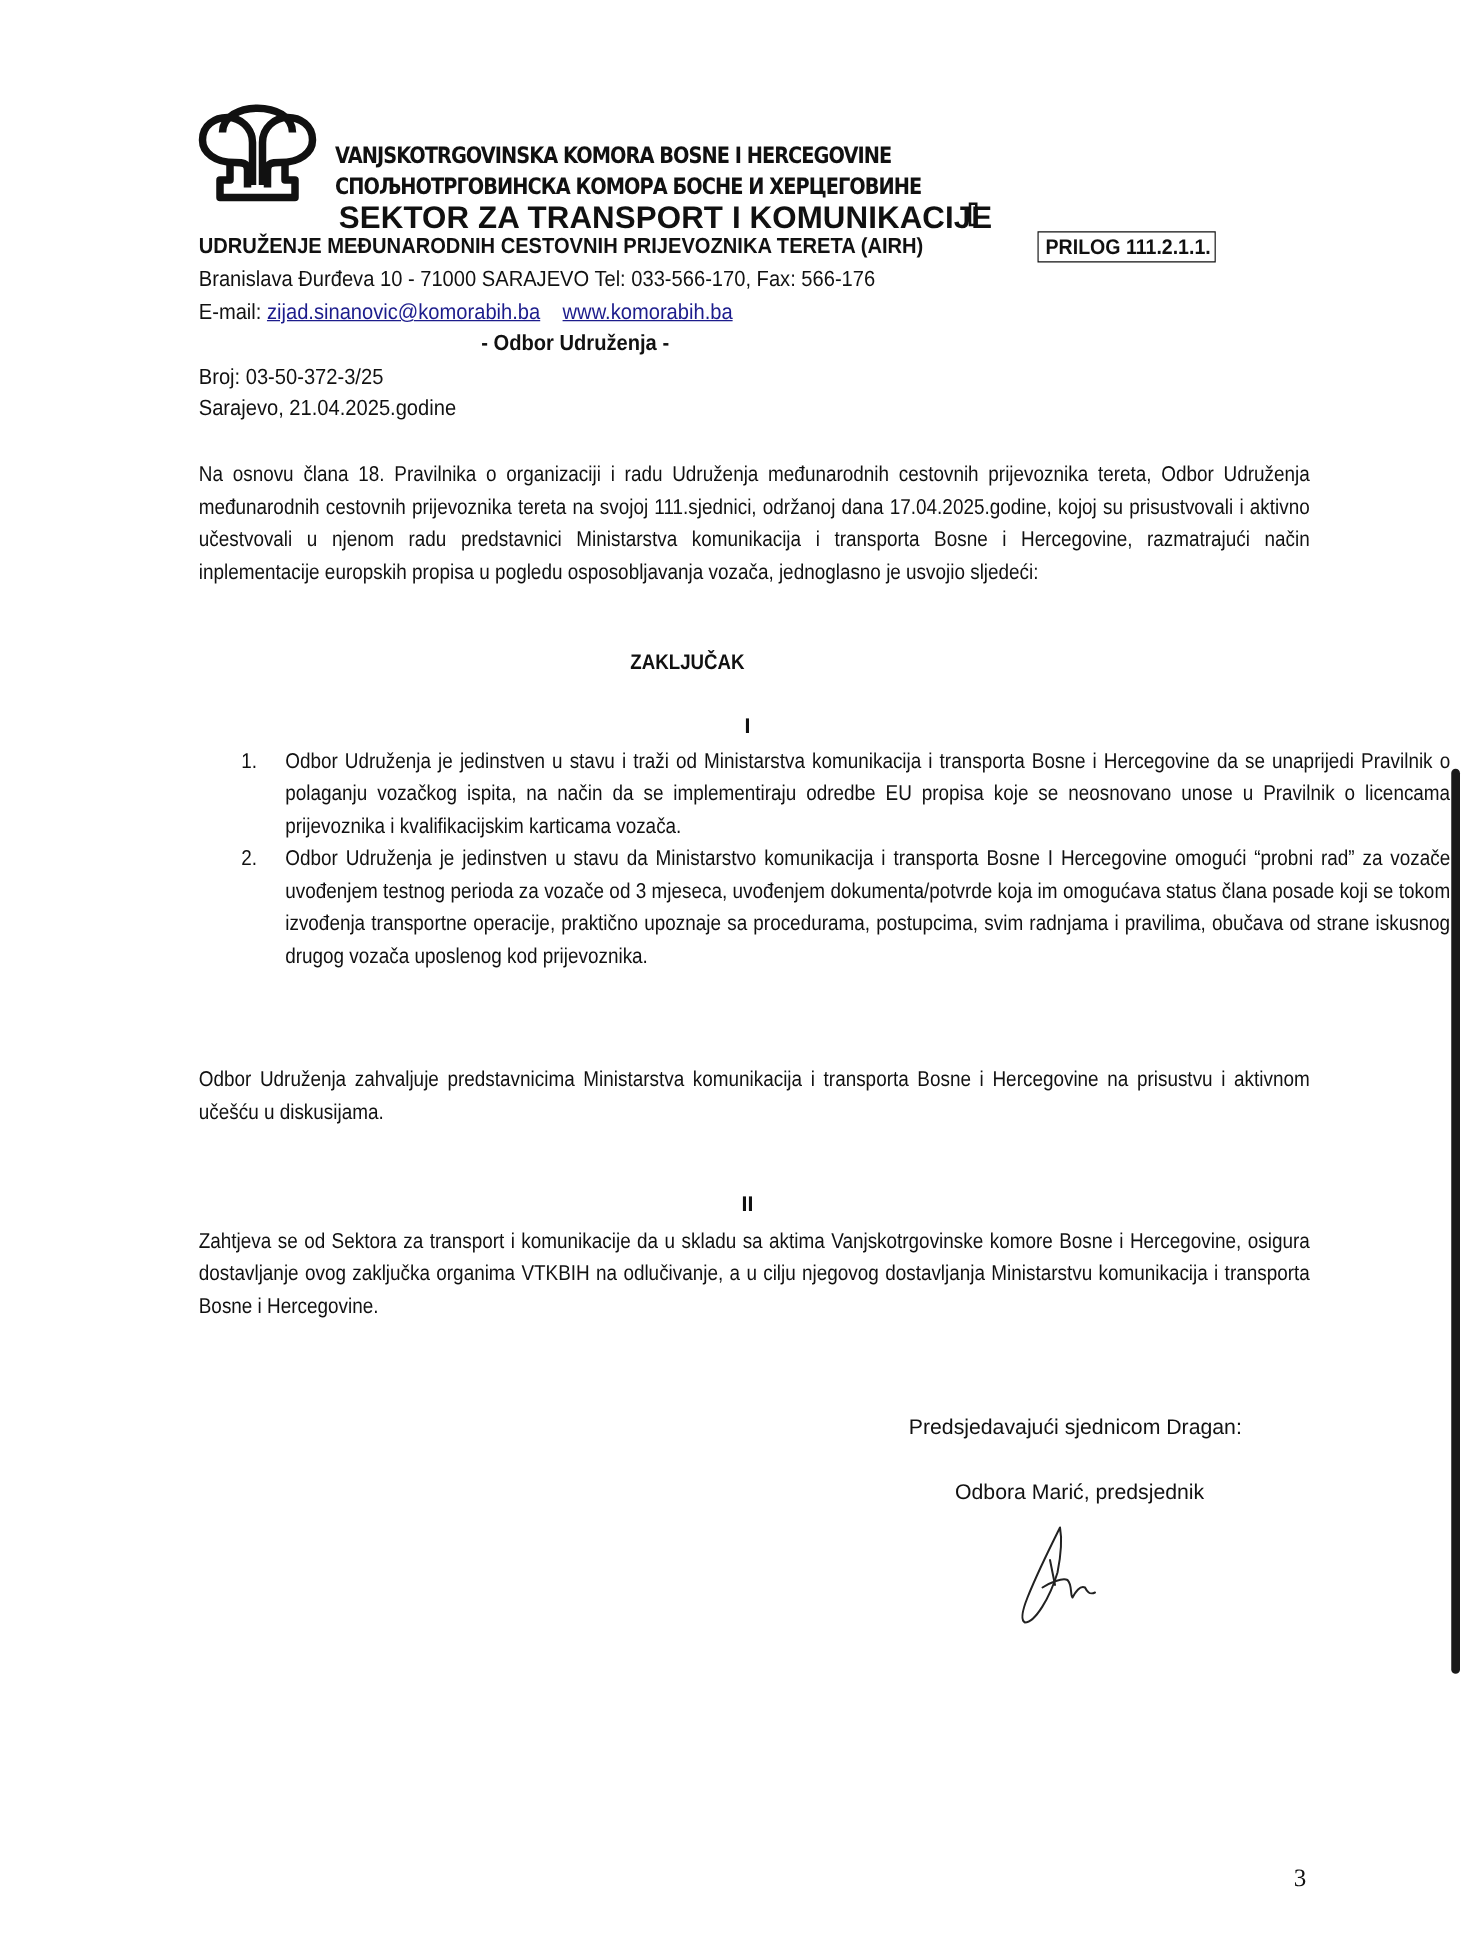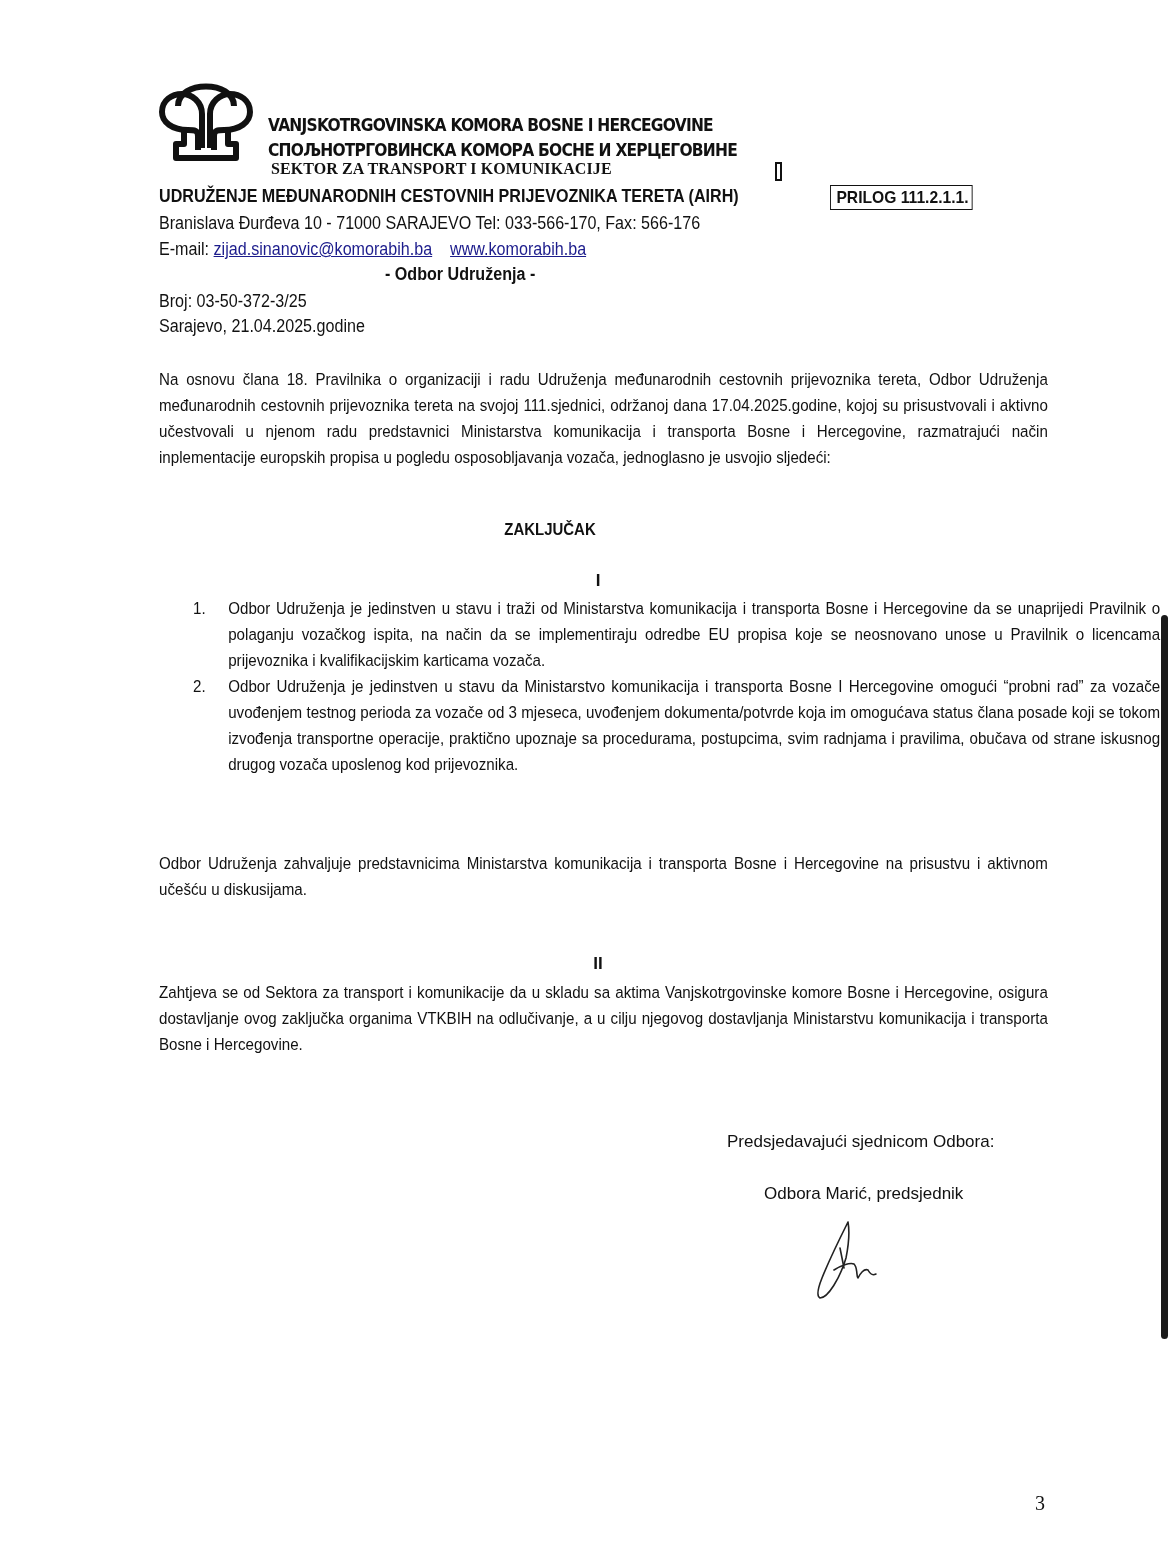--- a/index.html
+++ b/index.html
@@ -10,22 +10,22 @@
     .abs { position: absolute; }
     .logo { left: 158px; top: 74px; width: 96px; height: 88px; }
     .org-name {
       left: 268px; font-family: "DejaVu Sans", sans-serif; font-weight: bold;
       font-size: 18px; letter-spacing: -0.9px; transform: scaleX(0.86);
       transform-origin: left center; white-space: nowrap; color: #111;
     }
     .org-latin { top: 114px; }
     .org-cyr { top: 139px; }
     .sector {
-      left: 271px; top: 160px; font-family: Liberation Serif, serif;
-      font-weight: bold; font-size: 16px; white-space: nowrap; letter-spacing: 0.1px;
+      left: 271px; top: 160px; font-family: Liberation Sans, sans-serif;
+      font-weight: bold; font-size: 25px; white-space: nowrap; letter-spacing: 0.1px;
     }
     .small-box {
       left: 775px; top: 162px; width: 7px; height: 19px;
       border: 2px solid #111; box-sizing: border-box;
     }
     .hdr-text {
       font-family: "Liberation Sans Narrow", "Liberation Sans", sans-serif;
       font-size: 17.5px; white-space: nowrap; transform: scaleX(0.92);
       transform-origin: left center;
     }
@@ -114,21 +114,21 @@
     <span class="list-num">2.</span>
     <span class="list-text">Odbor Udruženja je jedinstven u stavu da Ministarstvo komunikacija i transporta Bosne I Hercegovine omogući “probni rad” za vozače uvođenjem testnog perioda za vozače od 3 mjeseca, uvođenjem dokumenta/potvrde koja im omogućava status člana posade koji se tokom izvođenja transportne operacije, praktično upoznaje sa procedurama, postupcima, svim radnjama i pravilima, obučava od strane iskusnog drugog vozača uposlenog kod prijevoznika.</span>
   </div>
 </div>
 
 <div class="abs body-text thanks" style="width:1010px;">Odbor Udruženja zahvaljuje predstavnicima Ministarstva komunikacija i transporta Bosne i Hercegovine na prisustvu i aktivnom učešću u diskusijama.</div>
 
 <div class="abs center-heading roman2" style="width:1196px;left:0;">II</div>
 <div class="abs body-text request" style="width:1010px;">Zahtjeva se od Sektora za transport i komunikacije da u skladu sa aktima Vanjskotrgovinske komore Bosne i Hercegovine, osigura dostavljanje ovog zaključka organima VTKBIH na odlučivanje, a u cilju njegovog dostavljanja Ministarstvu komunikacija i transporta Bosne i Hercegovine.</div>
 
-<div class="abs sig-title">Predsjedavajući sjednicom Odbora:</div>
+<div class="abs sig-title">Predsjedavajući sjednicom Dragan:</div>
 <div class="abs sig-name">Odbora Marić, predsjednik</div>
 
 <svg class="abs signature" viewBox="0 0 100 85">
   <g fill="none" stroke="#222" stroke-width="1.6" stroke-linecap="round" stroke-linejoin="round">
     <path d="M38 4 C30 20, 20 40, 12 60 C8 70, 6 78, 10 80 C18 80, 30 60, 36 40 C38 30, 40 15, 38 4"></path>
     <path d="M30 30 L34 50"></path>
     <path d="M24 52 C30 48, 40 44, 44 46 C48 50, 46 58, 48 60 C50 56, 54 50, 58 52 C60 56, 62 58, 66 56"></path>
   </g>
 </svg>
 

